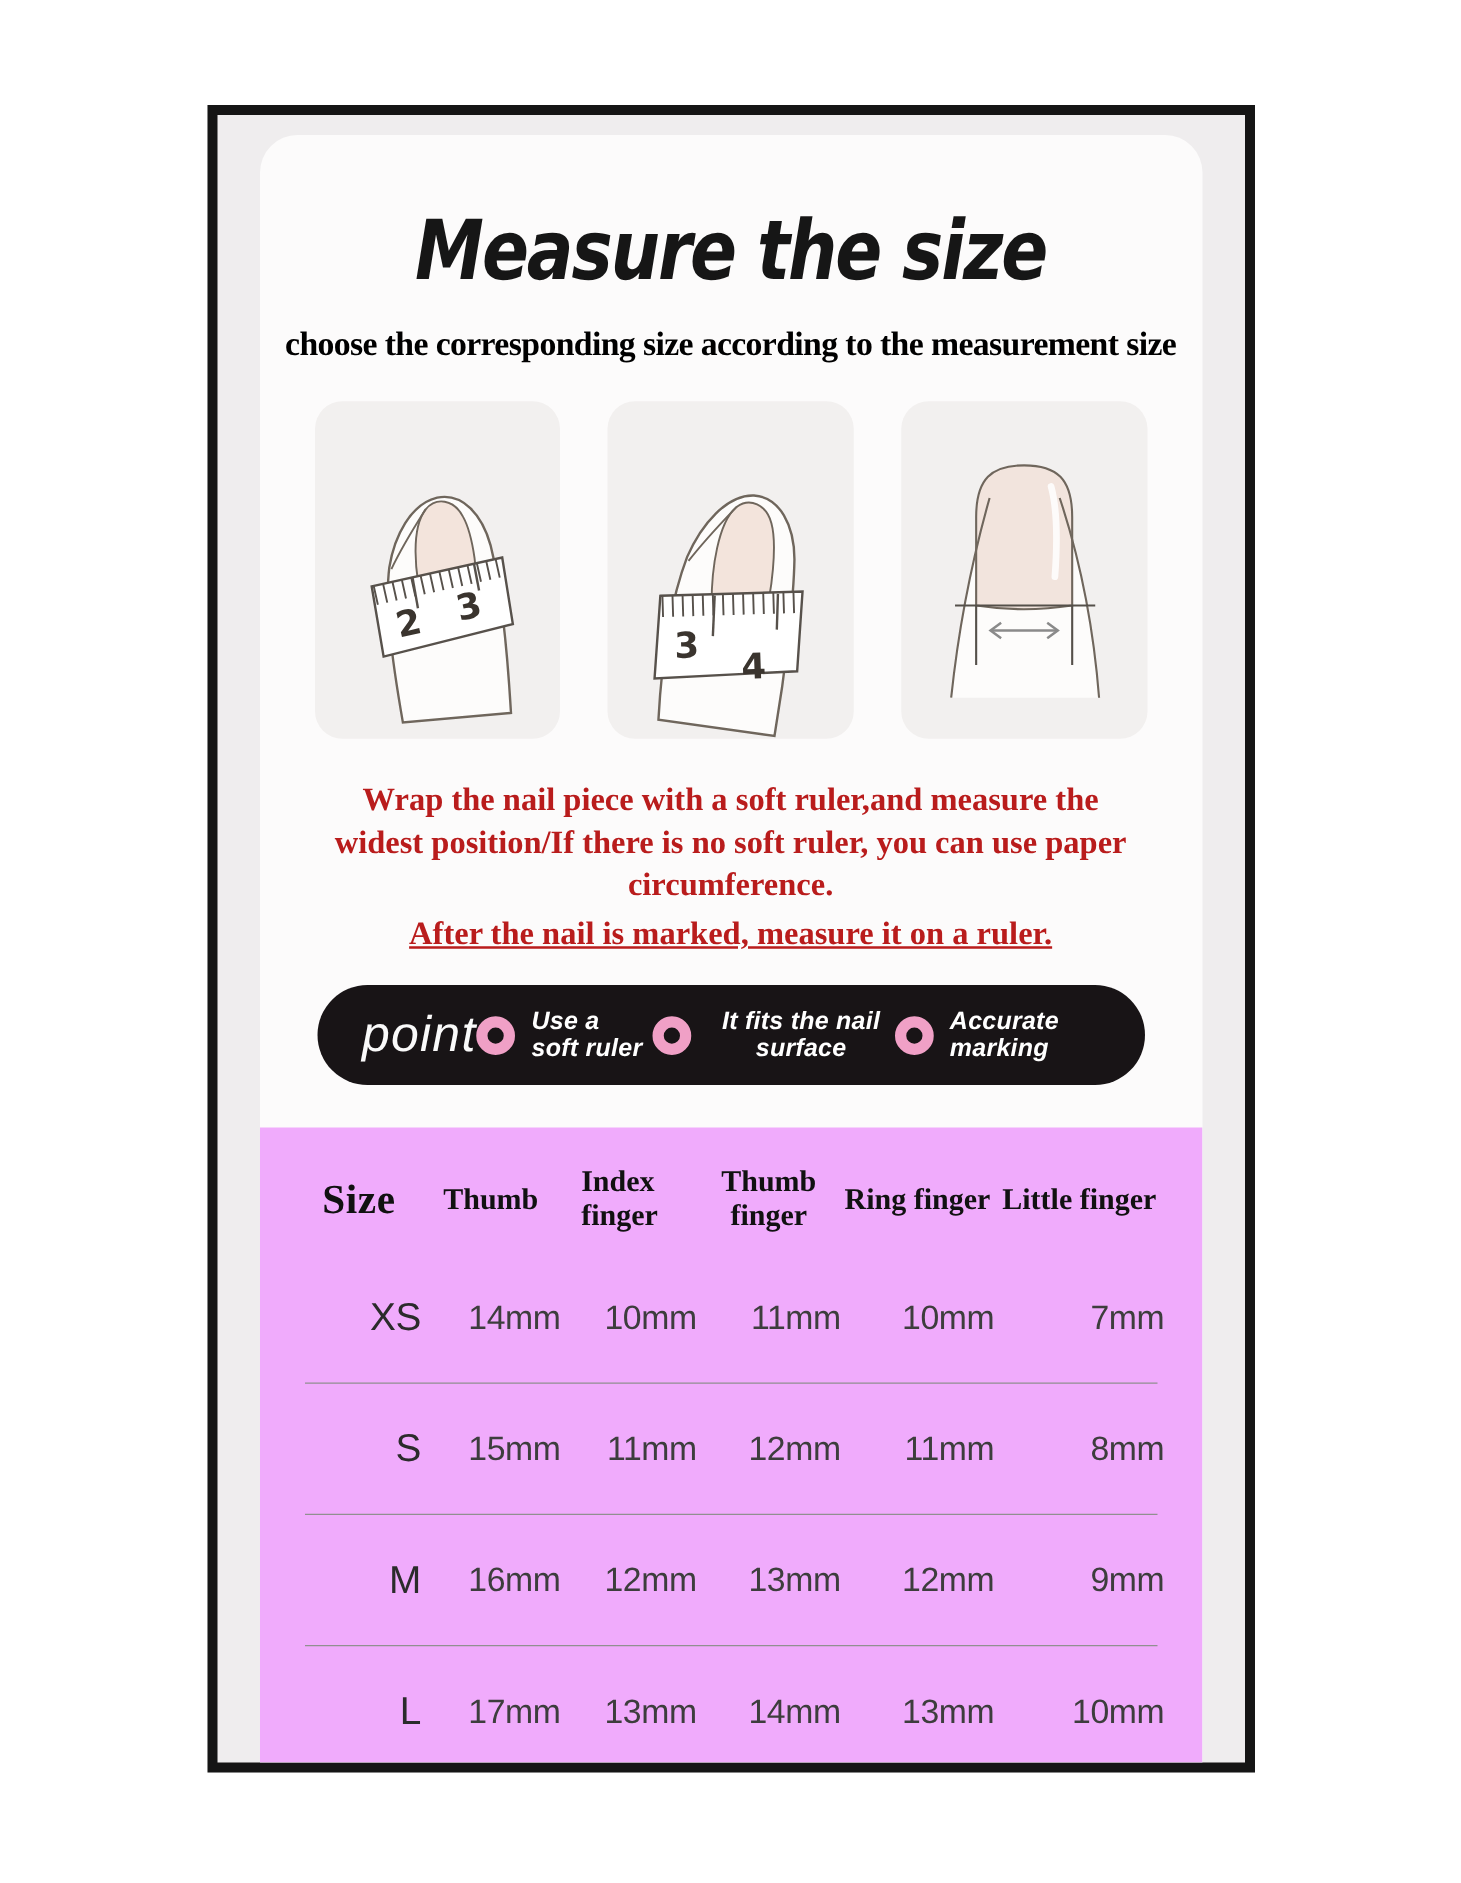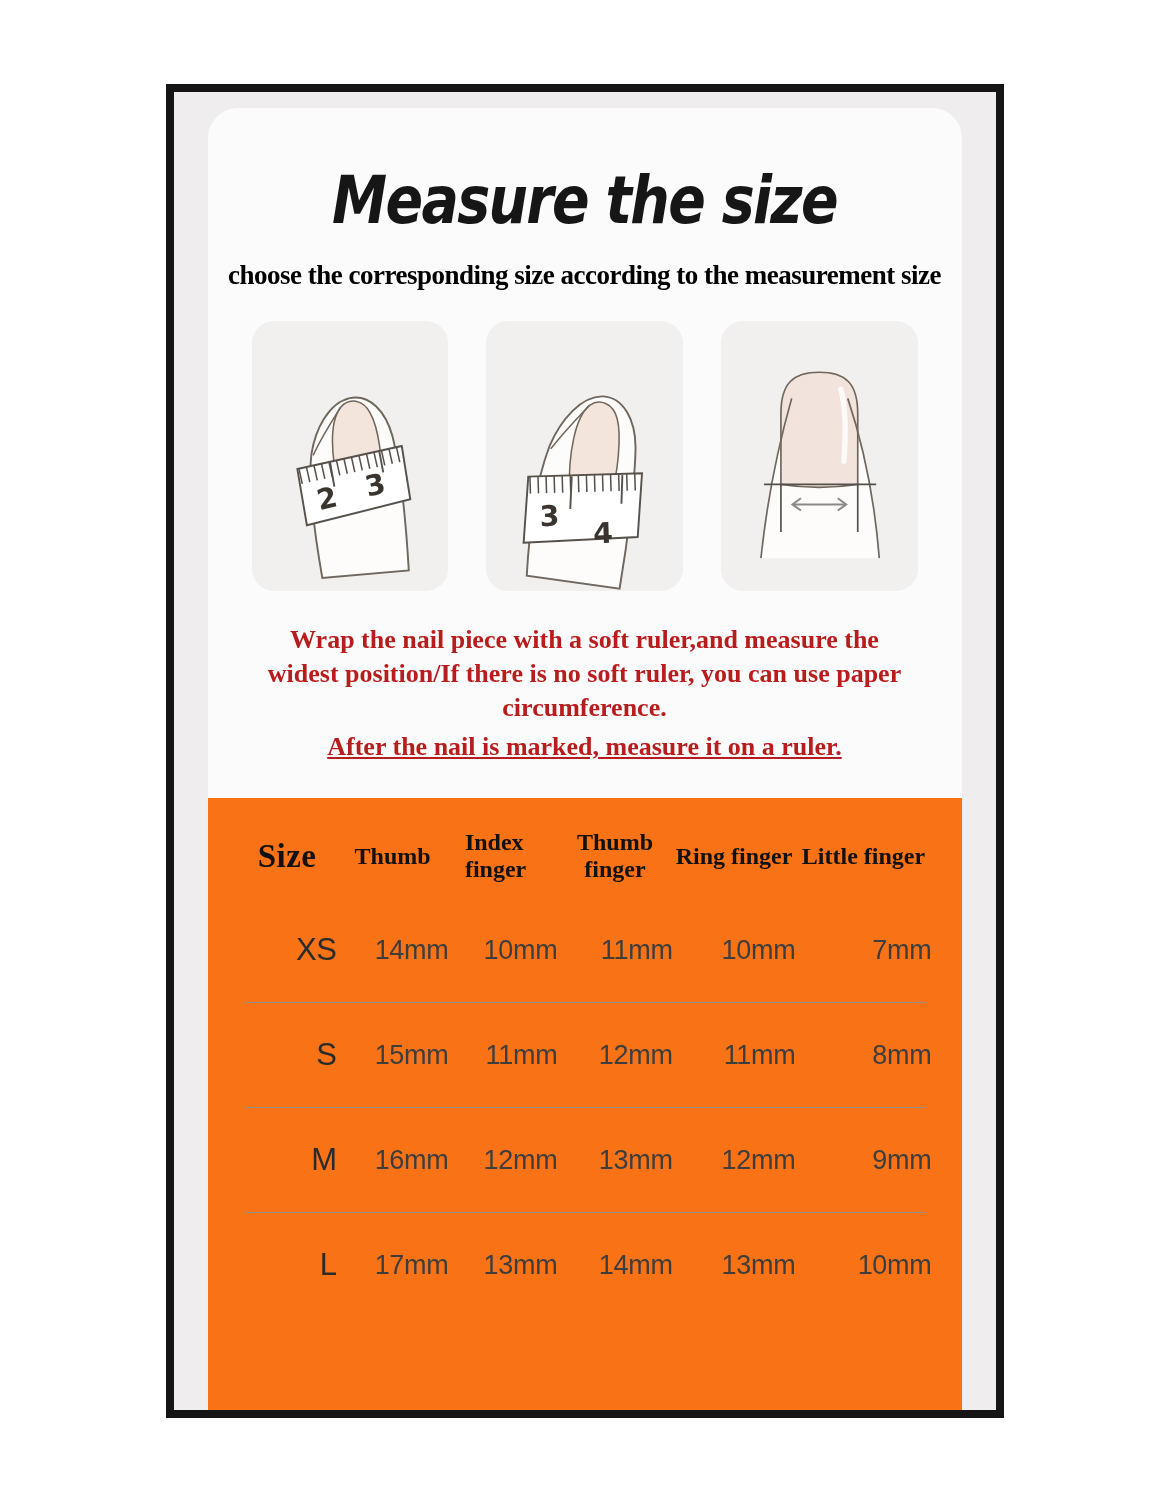--- a/index.html
+++ b/index.html
@@ -51,21 +51,21 @@
   .ring {
     width:31px; height:31px; flex:none;
     border:9px solid #f0a0c6; border-radius:50%;
   }
   .point-text {
     font-weight:bold; font-style:italic; font-size:20px; line-height:1.1;
     letter-spacing:0.2px;
   }
   .point-text.wrap { width:150px; text-align:center; }
   .table-section {
-    margin-top:34px; flex:1; background:#f97316; padding:16px 30px 0;
+    margin-top:34px; flex:1; background:#f0abfc; padding:16px 30px 0;
   }
   .t-grid { display:grid; grid-template-columns:14.3% 16.1% 15.7% 16.6% 17.7% 19.6%; align-items:center; }
   .t-head { height:84px; }
   .t-head .cell {
     font-family:"Liberation Serif", serif; font-weight:bold;
     font-size:24px; color:#111; text-align:center;
   }
   .t-head .cell.size-h { font-size:33px; letter-spacing:0.5px; }
   .t-head .cell .narrow { display:inline-block; max-width:76px; text-align:left; }
   .t-row { height:104px; }
@@ -145,20 +145,35 @@
             <path d="M104,190 L93,198 L104,206"></path>
             <path d="M152,190 L163,198 L152,206"></path>
           </g>
         </svg>
       </div>
     </div>
 
     <div class="para para-1">Wrap the nail piece with a soft ruler,and measure the widest position/If there is no soft ruler, you can use paper circumference.</div>
     <div class="para para-2">After the nail is marked, measure it on a ruler.</div>
 
+    <div class="point-bar">
+      <div class="point-label">point</div>
+      <div class="point-item">
+        <div class="ring"></div>
+        <div class="point-text">Use a soft ruler</div>
+      </div>
+      <div class="point-item">
+        <div class="ring"></div>
+        <div class="point-text wrap">It fits the nail surface</div>
+      </div>
+      <div class="point-item">
+        <div class="ring"></div>
+        <div class="point-text">Accurate marking</div>
+      </div>
+    </div>
 
     <div class="table-section">
       <div class="t-grid t-head">
         <div class="cell size-h">Size</div>
         <div class="cell">Thumb</div>
         <div class="cell"><span class="narrow">Index finger</span></div>
         <div class="cell">Thumb finger</div>
         <div class="cell">Ring finger</div>
         <div class="cell">Little finger</div>
       </div>

